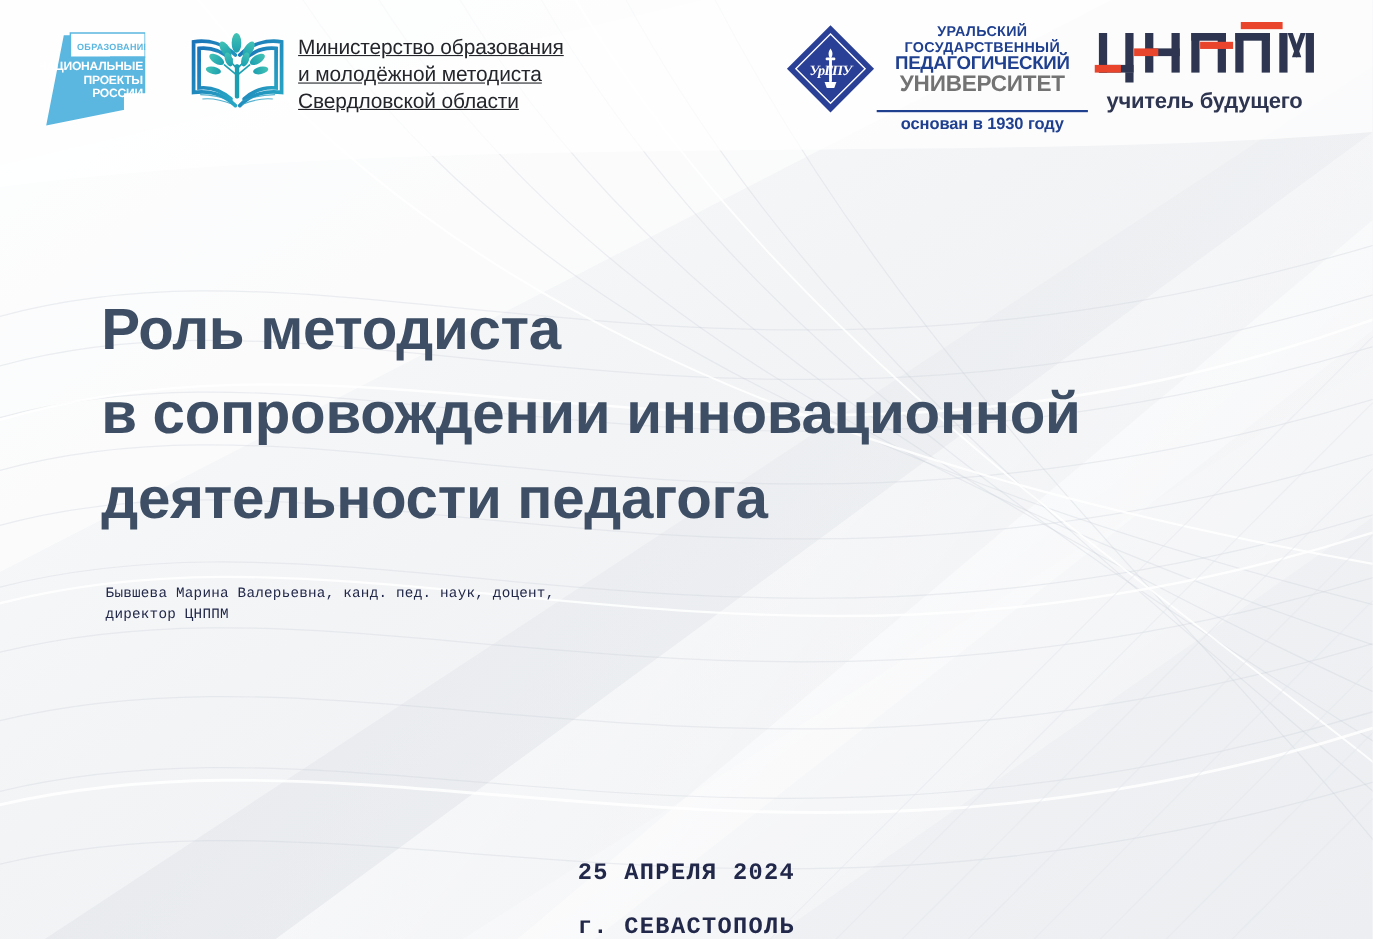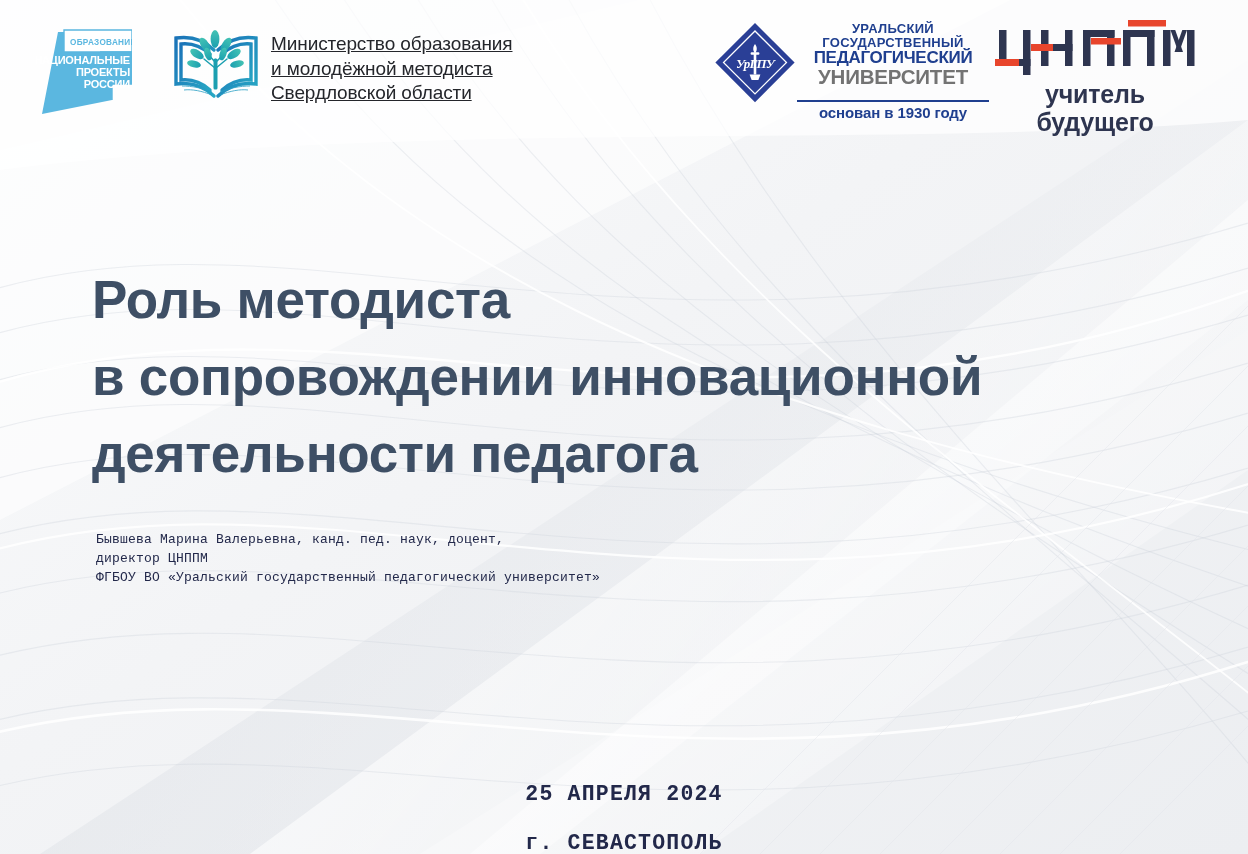--- a/index.html
+++ b/index.html
@@ -121,21 +121,21 @@
   
   .cnppm {
     position: absolute;
     left: 995px;
     top: 18px;
     width: 200px;
   }
   .cnppm-mark { display: block; }
   .cnppm-sub {
     margin-top: 1px;
-    font-size: 25px;
+    font-size: 20px;
     font-weight: 700;
     color: #2e3550;
     letter-spacing: -0.2px;
     text-align: center;
     line-height: 1.1;
   }
 
   
   .title {
     position: absolute;
@@ -398,21 +398,20 @@
 
   <div class="title">
     <div>Роль методиста</div>
     <div>в сопровождении инновационной</div>
     <div>деятельности педагога</div>
   </div>
 
   <div class="author">
     <div>Бывшева Марина Валерьевна, канд. пед. наук, доцент,</div>
     <div>директор ЦНППМ</div>
-    <div>ФГБОУ ВО «Уральский государственный педагогический университет»</div>
   </div>
 
   <div class="datePlace">
     <div>25 АПРЕЛЯ 2024</div>
     <div>г. СЕВАСТОПОЛЬ</div>
   </div>
 
 </div>
 
 </body></html>

